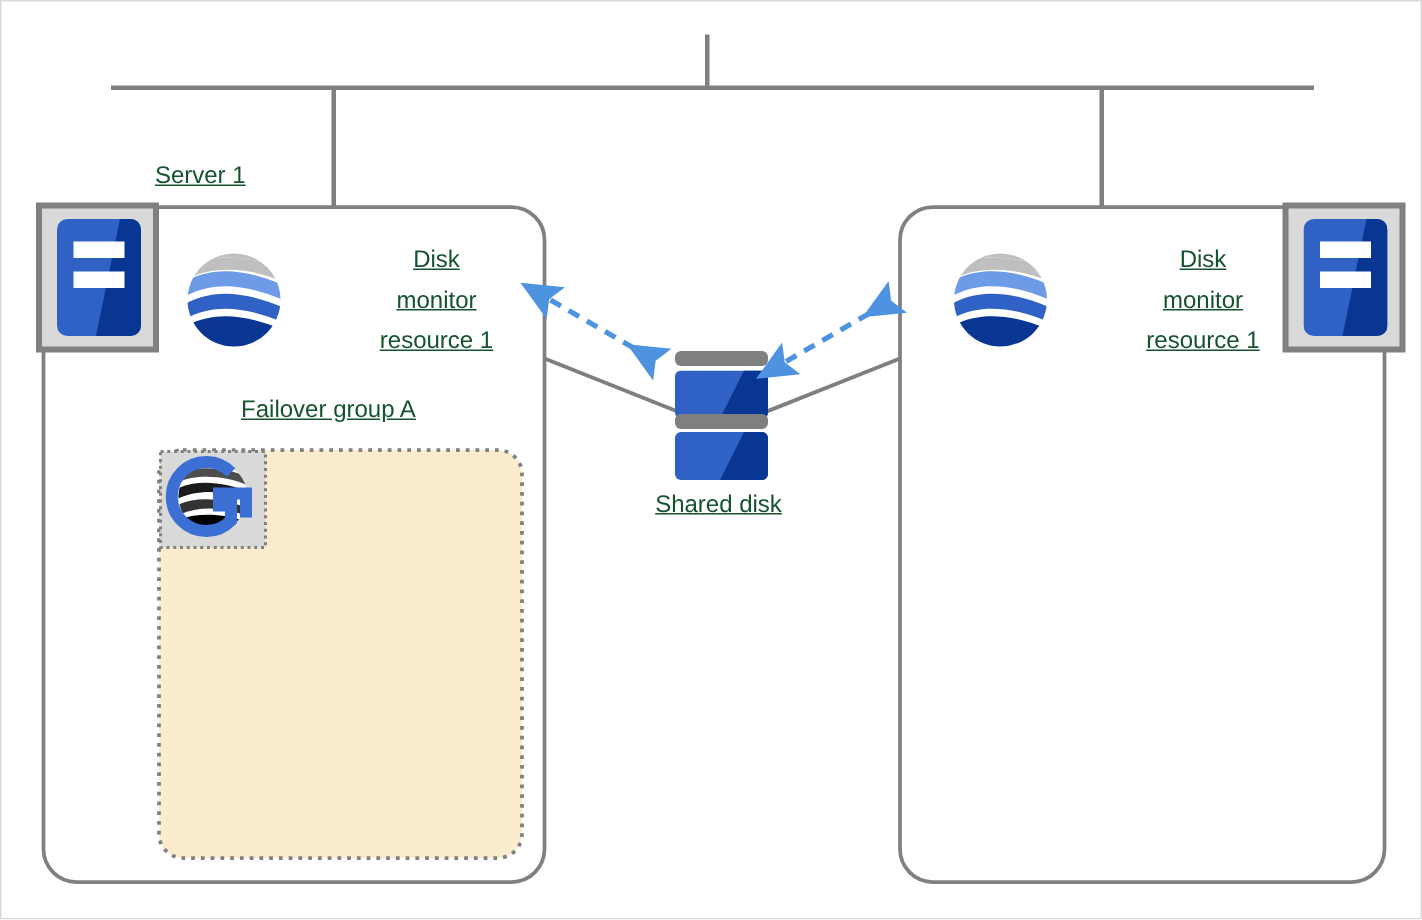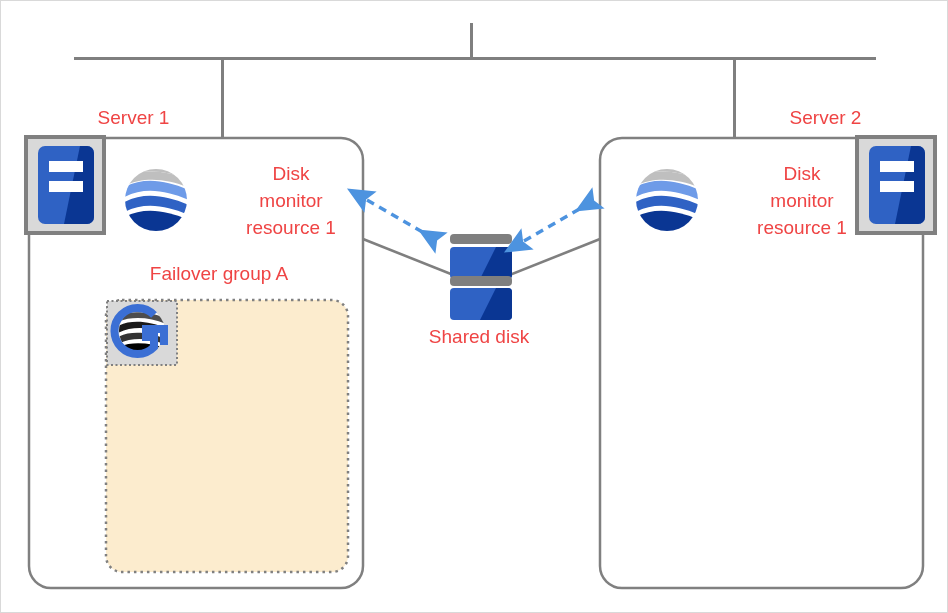--- a/index.html
+++ b/index.html
@@ -22,25 +22,26 @@
   }
   #diagram-svg {
     position: absolute;
     left: 0;
     top: 0;
     width: 948px;
     height: 613px;
   }
   .lbl {
     position: absolute;
-    color: #ef4444;
-    font-size: 19px;
+    color: #14532d;
+    font-size: 16px;
     line-height: 27px;
     white-space: pre;
     font-family: "Liberation Sans", sans-serif;
+    text-decoration: underline;
   }
   .lbl-center {
     text-align: center;
   }
   .lbl-left {
     text-align: center;
   }
   #label-server1 { left: 60px;  top: 103px; width: 145px; }
   #label-server2 { left: 752px; top: 103px; width: 145px; }
   #label-dmr1    { left: 205px; top: 159px; width: 170px; }
@@ -187,21 +188,20 @@
     <g>
       <line x1="366" y1="199" x2="437" y2="240" stroke="#4d93df" stroke-width="3.4" stroke-dasharray="8 6" marker-start="url(#arrowBlue)" marker-end="url(#arrowBlue)"></line>
     </g>
     <g>
       <line x1="523" y1="240" x2="594" y2="199" stroke="#4d93df" stroke-width="3.4" stroke-dasharray="8 6" marker-start="url(#arrowBlue)" marker-end="url(#arrowBlue)"></line>
     </g>
   </svg>
 
   <div class="lbl lbl-center" id="label-server1">Server 1</div>
 
-  <div class="lbl lbl-center" id="label-server2">Server 2</div>
 
   <div class="lbl lbl-left" id="label-dmr1">Disk
 monitor
 resource 1</div>
 
   <div class="lbl lbl-left" id="label-dmr2">Disk
 monitor
 resource 1</div>
 
   <div class="lbl lbl-center" id="label-fog-a">Failover group A</div>

